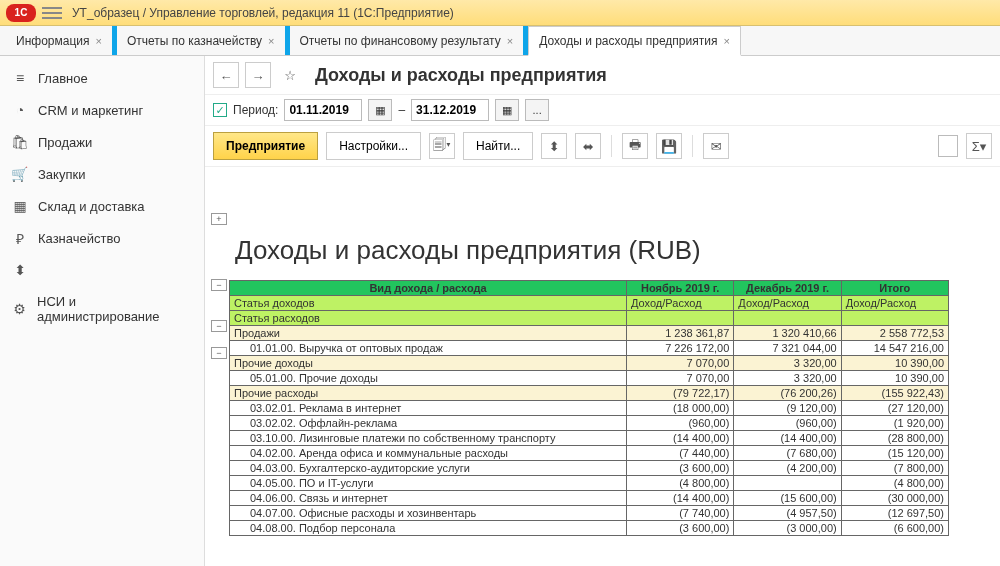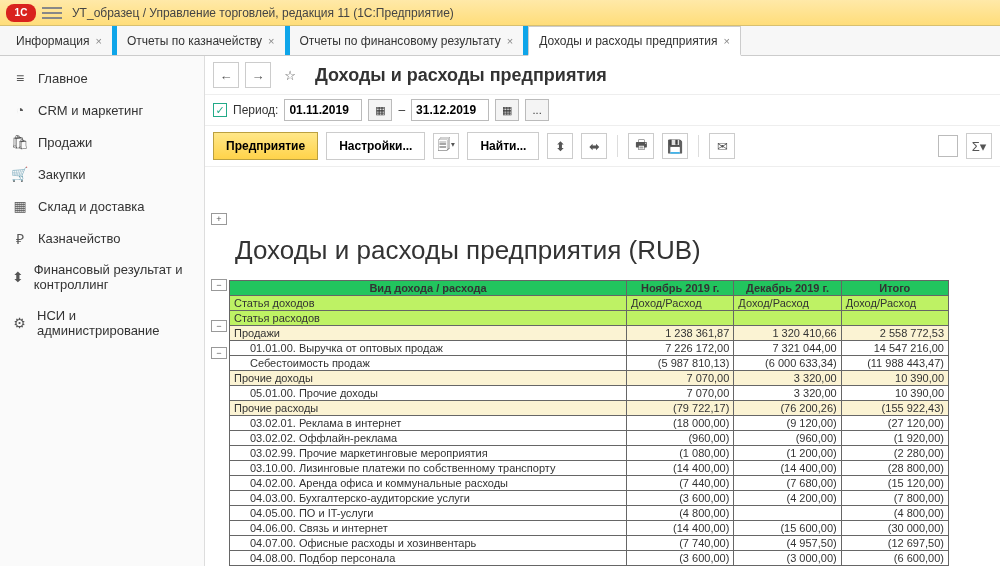--- a/index.html
+++ b/index.html
@@ -28,21 +28,21 @@
 .page-title { font-size: 18px; font-weight: bold; margin-left: 6px; }
 
 .filterbar { display: flex; align-items: center; padding: 4px 8px; gap: 6px; border-bottom: 1px solid #eee; }
 .chk { width: 14px; height: 14px; border: 1px solid #2a8; background: #fff; display: inline-flex; align-items: center; justify-content: center; color: #2a8; font-size: 11px; }
 .txt-input { height: 22px; border: 1px solid #bbb; padding: 0 4px; font-size: 12px; font-weight: bold; }
 .date { width: 78px; }
 .cal-btn { width: 24px; height: 22px; border: 1px solid #bbb; background: #f4f4f4; display: inline-flex; align-items: center; justify-content: center; cursor: pointer; font-size: 11px; }
 
 .actionbar { display: flex; align-items: center; padding: 6px 8px; gap: 8px; border-bottom: 1px solid #eee; }
 .btn { height: 28px; padding: 0 12px; border: 1px solid #bba040; background: linear-gradient(#ffe788,#ffd34a); font-weight: bold; cursor: pointer; font-size: 12px; }
-.btn.white { background: #fff; border: 1px solid #ccc; font-weight: bold; }
+.btn.white { background: #fff; border: 1px solid #ccc; font-weight: normal; }
 .sep { width: 1px; height: 22px; background: #ddd; margin: 0 2px; }
 
 .report-wrap { flex: 1; overflow: auto; padding: 0 0 0 6px; }
 .report-grid { position: relative; }
 .expcol { width: 16px; display: inline-flex; align-items: center; justify-content: center; border: 1px solid #999; font-size: 9px; height: 12px; cursor: pointer; background: #fff; color: #555; margin-right: 2px; }
 .report-title { font-size: 26px; font-weight: normal; padding: 10px 0 14px 24px; }
 
 table.rep { border-collapse: collapse; width: 720px; margin-left: 18px; }
 table.rep td, table.rep th { border: 1px solid #666; padding: 1px 4px; font-size: 11px; white-space: nowrap; overflow: hidden; text-overflow: ellipsis; }
 .hdr { background: #22c55e; font-weight: normal; text-align: center; }
@@ -106,21 +106,20 @@
     <div class="side-item">
         <span class="side-icon">▦</span>
         <span>Склад и доставка</span>
       </div>
     <div class="side-item">
         <span class="side-icon">₽</span>
         <span>Казначейство</span>
       </div>
     <div class="side-item">
         <span class="side-icon">⬍</span>
-        <span>Финансовый результат и контроллинг</span>
       </div>
     <div class="side-item">
         <span class="side-icon">⚙</span>
         <span>НСИ и администрирование</span>
       </div>
   </div>
 
   <div class="content">
     <div class="ctoolbar">
       <div class="icon-btn">←</div>
@@ -190,26 +189,20 @@
                 <td class="num col-num">1 238 361,87</td>
                 <td class="num col-num">1 320 410,66</td>
                 <td class="num col-num">2 558 772,53</td>
               </tr>
               <tr class="child">
                 <td class="col-label">01.01.00. Выручка от оптовых продаж</td>
                 <td class="num col-num">7 226 172,00</td>
                 <td class="num col-num">7 321 044,00</td>
                 <td class="num col-num">14 547 216,00</td>
               </tr>
-              <tr class="child">
-                <td class="col-label">Себестоимость продаж</td>
-                <td class="num col-num">(5 987 810,13)</td>
-                <td class="num col-num">(6 000 633,34)</td>
-                <td class="num col-num">(11 988 443,47)</td>
-              </tr>
               <tr class="grp">
                 <td class="col-label">Прочие доходы</td>
                 <td class="num col-num">7 070,00</td>
                 <td class="num col-num">3 320,00</td>
                 <td class="num col-num">10 390,00</td>
               </tr>
               <tr class="child">
                 <td class="col-label">05.01.00. Прочие доходы</td>
                 <td class="num col-num">7 070,00</td>
                 <td class="num col-num">3 320,00</td>
@@ -225,26 +218,20 @@
                 <td class="col-label">03.02.01. Реклама в интернет</td>
                 <td class="num col-num">(18 000,00)</td>
                 <td class="num col-num">(9 120,00)</td>
                 <td class="num col-num">(27 120,00)</td>
               </tr>
               <tr class="child">
                 <td class="col-label">03.02.02. Оффлайн-реклама</td>
                 <td class="num col-num">(960,00)</td>
                 <td class="num col-num">(960,00)</td>
                 <td class="num col-num">(1 920,00)</td>
-              </tr>
-              <tr class="child">
-                <td class="col-label">03.02.99. Прочие маркетинговые мероприятия</td>
-                <td class="num col-num">(1 080,00)</td>
-                <td class="num col-num">(1 200,00)</td>
-                <td class="num col-num">(2 280,00)</td>
               </tr>
               <tr class="child">
                 <td class="col-label">03.10.00. Лизинговые платежи по собственному транспорту</td>
                 <td class="num col-num">(14 400,00)</td>
                 <td class="num col-num">(14 400,00)</td>
                 <td class="num col-num">(28 800,00)</td>
               </tr>
               <tr class="child">
                 <td class="col-label">04.02.00. Аренда офиса и коммунальные расходы</td>
                 <td class="num col-num">(7 440,00)</td>

